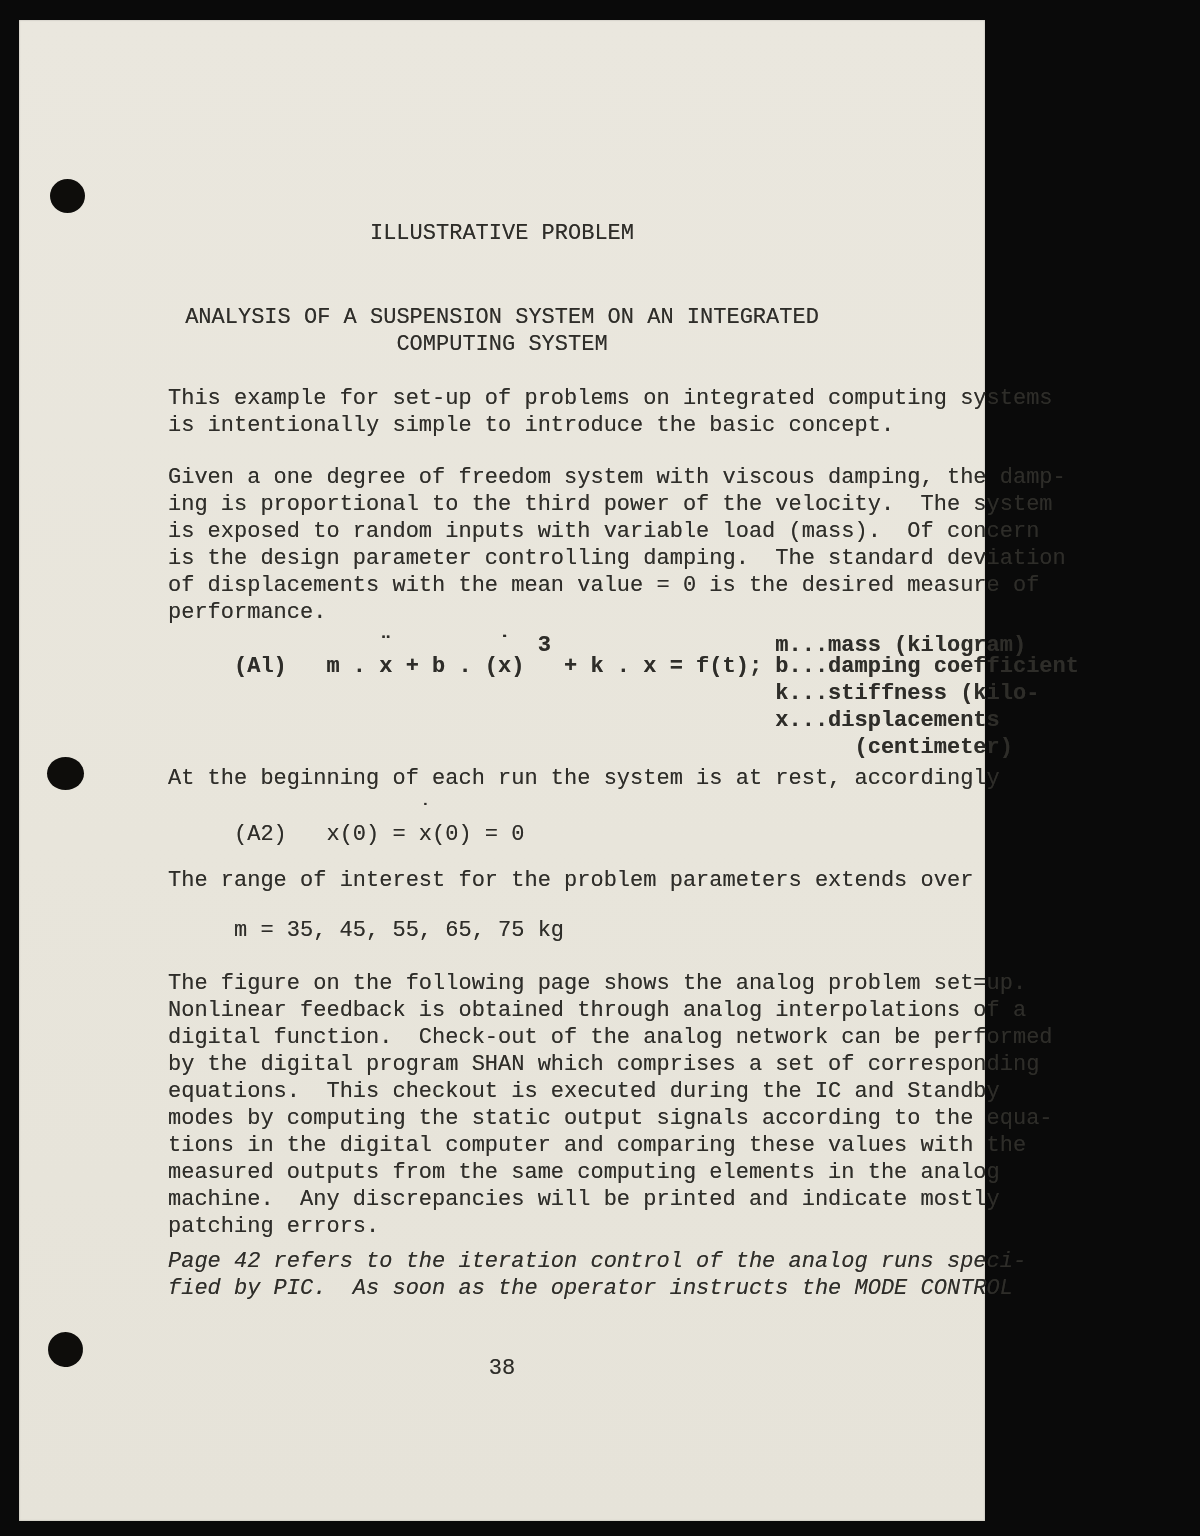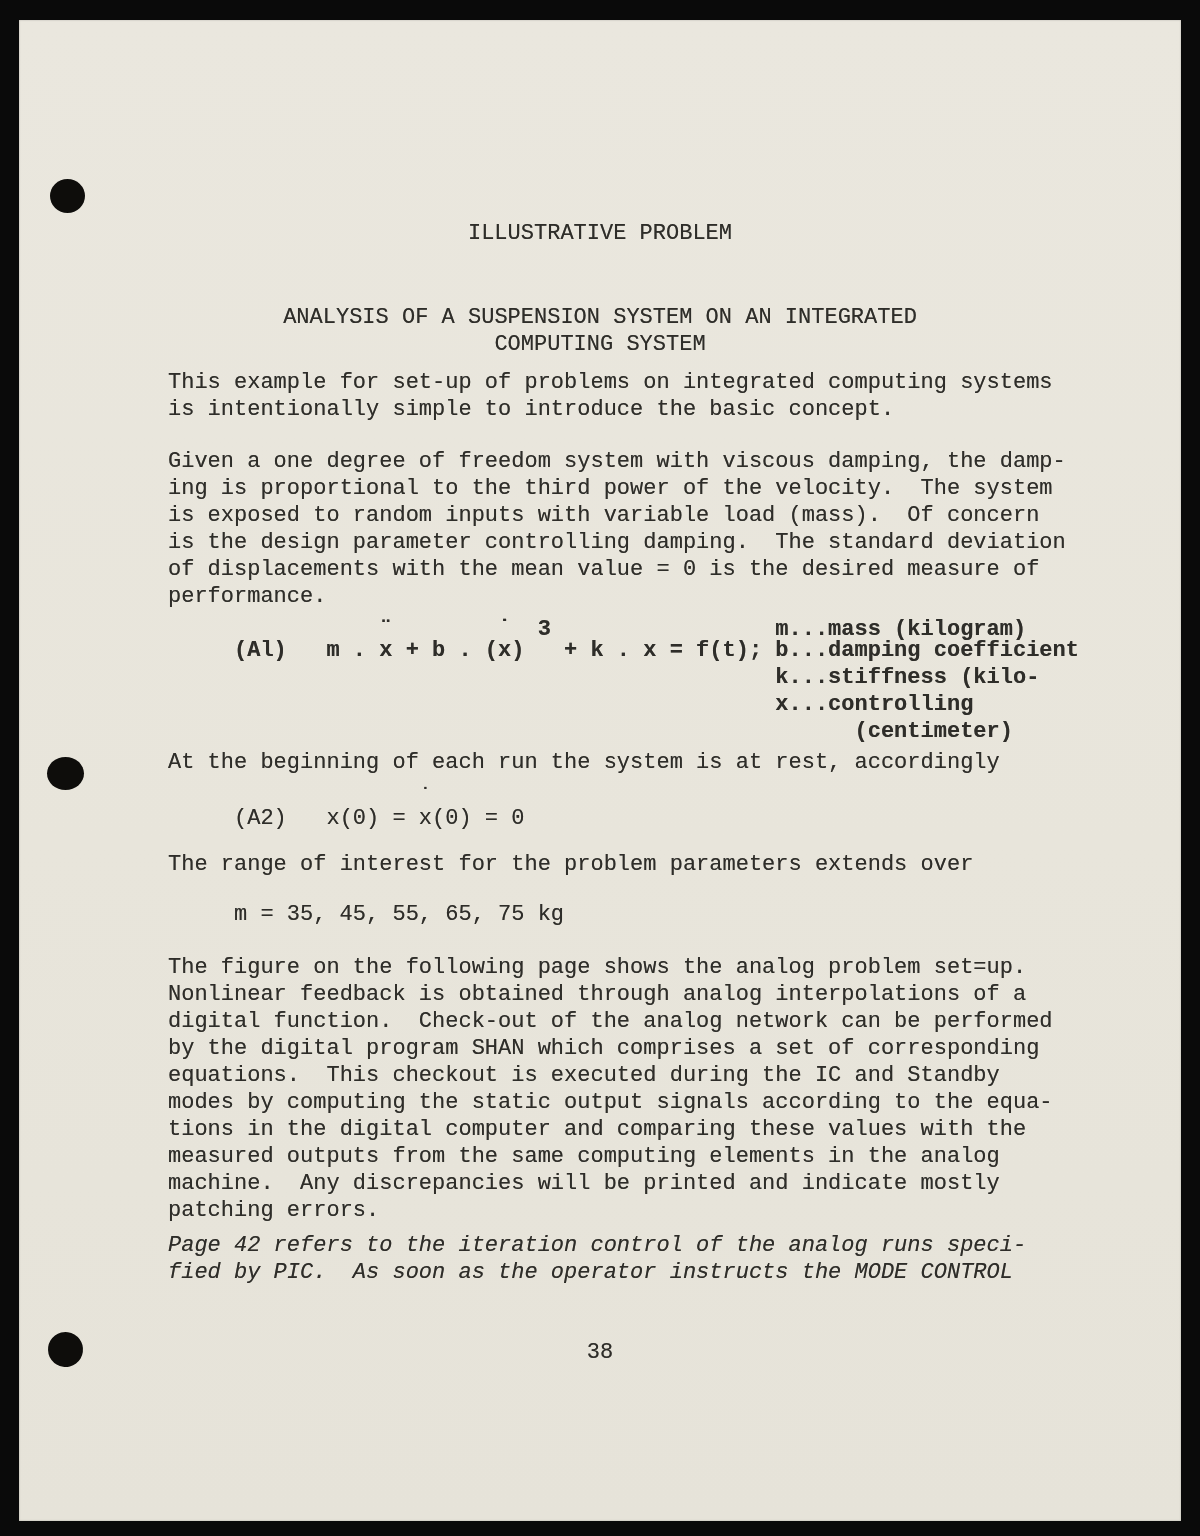--- a/index.html
+++ b/index.html
@@ -12,21 +12,21 @@
     width: 1200px;
     height: 1536px;
     background: #0a0a0a;
     overflow: hidden;
     font-family: "Liberation Mono", "DejaVu Sans Mono", monospace;
   }
   .paper {
     position: absolute;
     left: 19px;
     top: 20px;
-    width: 1162px;
+    width: 966px;
     height: 1501px;
     background: linear-gradient(180deg, #eae7de 0%, #e8e5db 55%, #e6e3d9 100%);
     box-shadow: inset 0 0 2px rgba(0,0,0,0.25);
   }
   .content {
     padding: 200px 106px 0 149px;
     font-size: 22px;
     line-height: 27px;
     color: #2e2d29;
     text-shadow: 0 0 0.6px rgba(46,45,41,0.55);
@@ -34,21 +34,21 @@
   .pre {
     white-space: pre;
   }
   .centered {
     margin-left: -149px;
     margin-right: -106px;
     text-align: center;
   }
   .page-title { margin-top: 0; }
   .section-heading { margin-top: 57px; font-family: Liberation Mono, monospace; }
-  .p-intro   { margin-top: 11px; }
+  .p-intro   { margin-top: 27px; }
   .p-problem { margin-top: 25px; }
   .eq-a1     { margin-top: 0px; font-weight: bold; }
   .p-atrest  { margin-top: 4px; }
   .eq-a2     { margin-top: 2px; }
   .p-range   { margin-top: 19px; }
   .param-m   { margin-top: 23px; margin-left: 66px; }
   .param-b   { margin-top: 25px; margin-left: 66px; }
   .p-figure  { margin-top: 26px; }
   .p-page42  { margin-top: 8px; font-style: italic; }
   .page-number { margin-top: 53px; }
@@ -83,21 +83,21 @@
 ing is proportional to the third power of the velocity.  The system
 is exposed to random inputs with variable load (mass).  Of concern
 is the design parameter controlling damping.  The standard deviation
 of displacements with the mean value = 0 is the desired measure of
 performance.</div>
 
       <div class="eq-a1">
         <div class="eq-line raised">                ¨        ˙  3                 m...mass (kilogram)</div>
         <div class="eq-line">     (Al)   m . x + b . (x)   + k . x = f(t); b...damping coefficient</div>
         <div class="eq-line">                                              k...stiffness (kilo-</div>
-        <div class="eq-line">                                              x...controlling</div>
+        <div class="eq-line">                                              x...displacements</div>
         <div class="eq-line">                                                    (centimeter)</div>
       </div>
 
       <div class="pre p-atrest">At the beginning of each run the system is at rest, accordingly</div>
 
       <div class="eq-a2">
         <div class="eq-line raised">                   ˙</div>
         <div class="eq-line">     (A2)   x(0) = x(0) = 0</div>
       </div>
 

